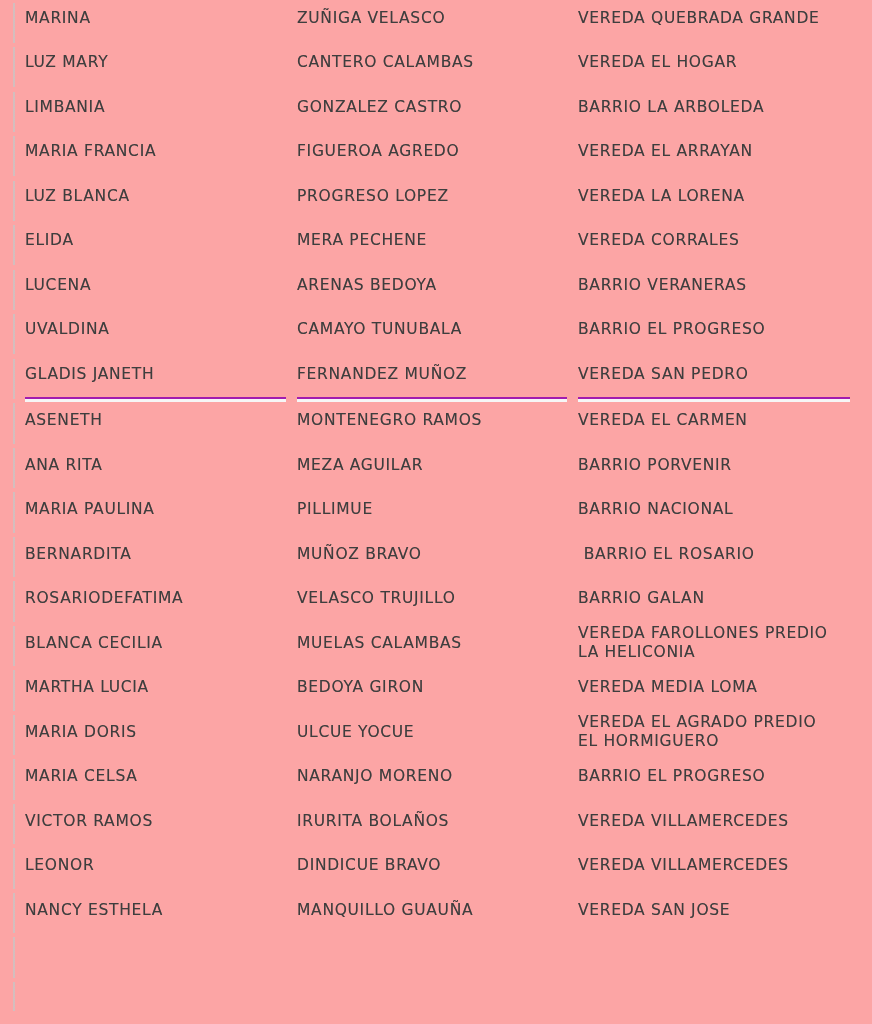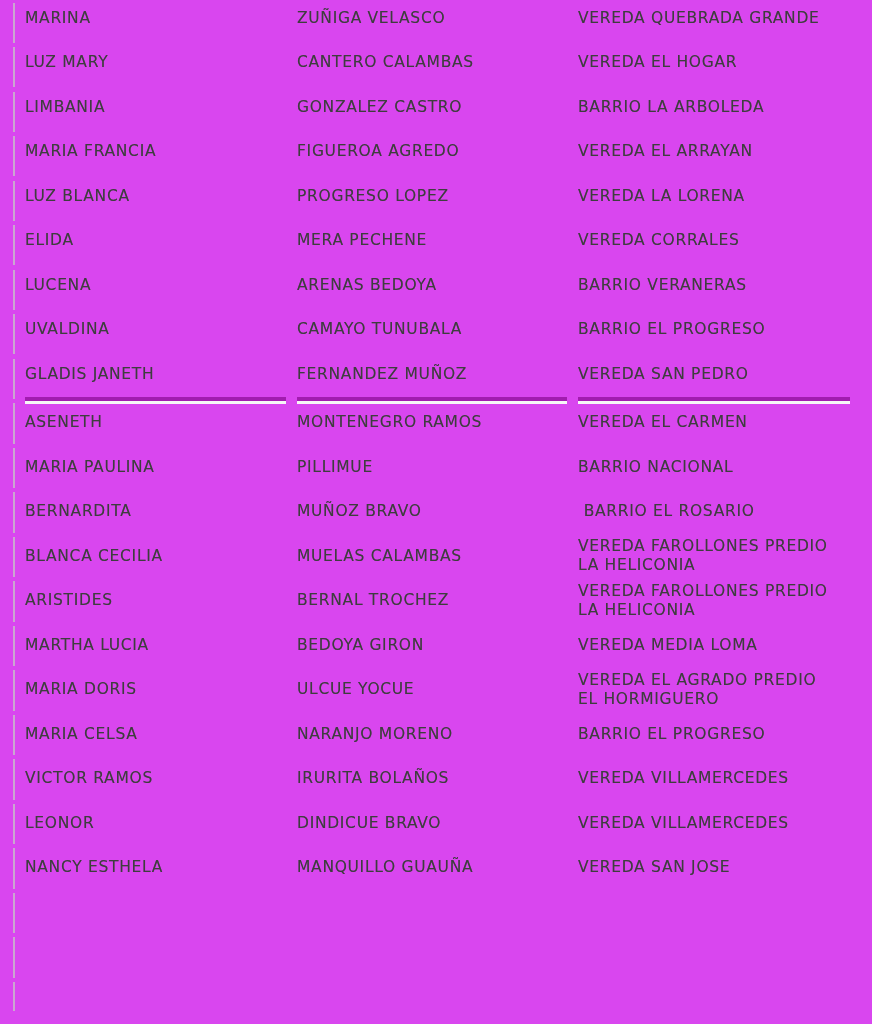--- a/index.html
+++ b/index.html
@@ -10,21 +10,21 @@
   body {
     width: 872px;
     height: 1024px;
     overflow: hidden;
     font-family: "DejaVu Sans", "Liberation Sans", sans-serif;
   }
   .page {
     position: relative;
     width: 872px;
     height: 1024px;
-    background: #d946ef;
+    background: #fca5a5;
   }
   
   .left-rule {
     position: absolute;
     left: 13px;
     top: 3px;
     width: 2px;
     height: 1008px;
     background: repeating-linear-gradient(
       to bottom,
@@ -53,21 +53,21 @@
     color: #3e3e3e;
     text-shadow: 0 0 0.6px rgba(62,62,62,0.45);
     white-space: pre-wrap;
     overflow: hidden;
   }
   col.c-first  { width: 261px; }
   col.c-last   { width: 270px; }
   col.c-addr   { width: 272px; }
   
   tr.section-end td {
-    border-bottom: 4px solid #a21caf;
+    border-bottom: 2px solid #a21caf;
     box-shadow: 0 3px 0 0 #f6f6f6;
   }
 </style>
 </head>
 <body>
 
 <div class="page">
   <div class="left-rule"></div>
 
   <table class="people">
@@ -121,38 +121,42 @@
     <td>GLADIS JANETH</td>
     <td>FERNANDEZ MUÑOZ</td>
     <td>VEREDA SAN PEDRO</td>
   </tr>
         <tr>
     <td>ASENETH</td>
     <td>MONTENEGRO RAMOS</td>
     <td>VEREDA EL CARMEN</td>
   </tr>
         <tr>
+    <td>ANA RITA</td>
+    <td>MEZA AGUILAR</td>
+    <td>BARRIO PORVENIR</td>
+  </tr>
+        <tr>
     <td>MARIA PAULINA</td>
     <td>PILLIMUE</td>
     <td>BARRIO NACIONAL</td>
   </tr>
         <tr>
     <td>BERNARDITA</td>
     <td>MUÑOZ BRAVO</td>
     <td> BARRIO EL ROSARIO</td>
   </tr>
         <tr>
+    <td>ROSARIODEFATIMA</td>
+    <td>VELASCO TRUJILLO</td>
+    <td>BARRIO GALAN</td>
+  </tr>
+        <tr>
     <td>BLANCA CECILIA</td>
     <td>MUELAS CALAMBAS</td>
-    <td>VEREDA FAROLLONES PREDIO
-LA HELICONIA</td>
-  </tr>
-        <tr>
-    <td>ARISTIDES</td>
-    <td>BERNAL TROCHEZ</td>
     <td>VEREDA FAROLLONES PREDIO
 LA HELICONIA</td>
   </tr>
         <tr>
     <td>MARTHA LUCIA</td>
     <td>BEDOYA GIRON</td>
     <td>VEREDA MEDIA LOMA</td>
   </tr>
         <tr>
     <td>MARIA DORIS</td>

